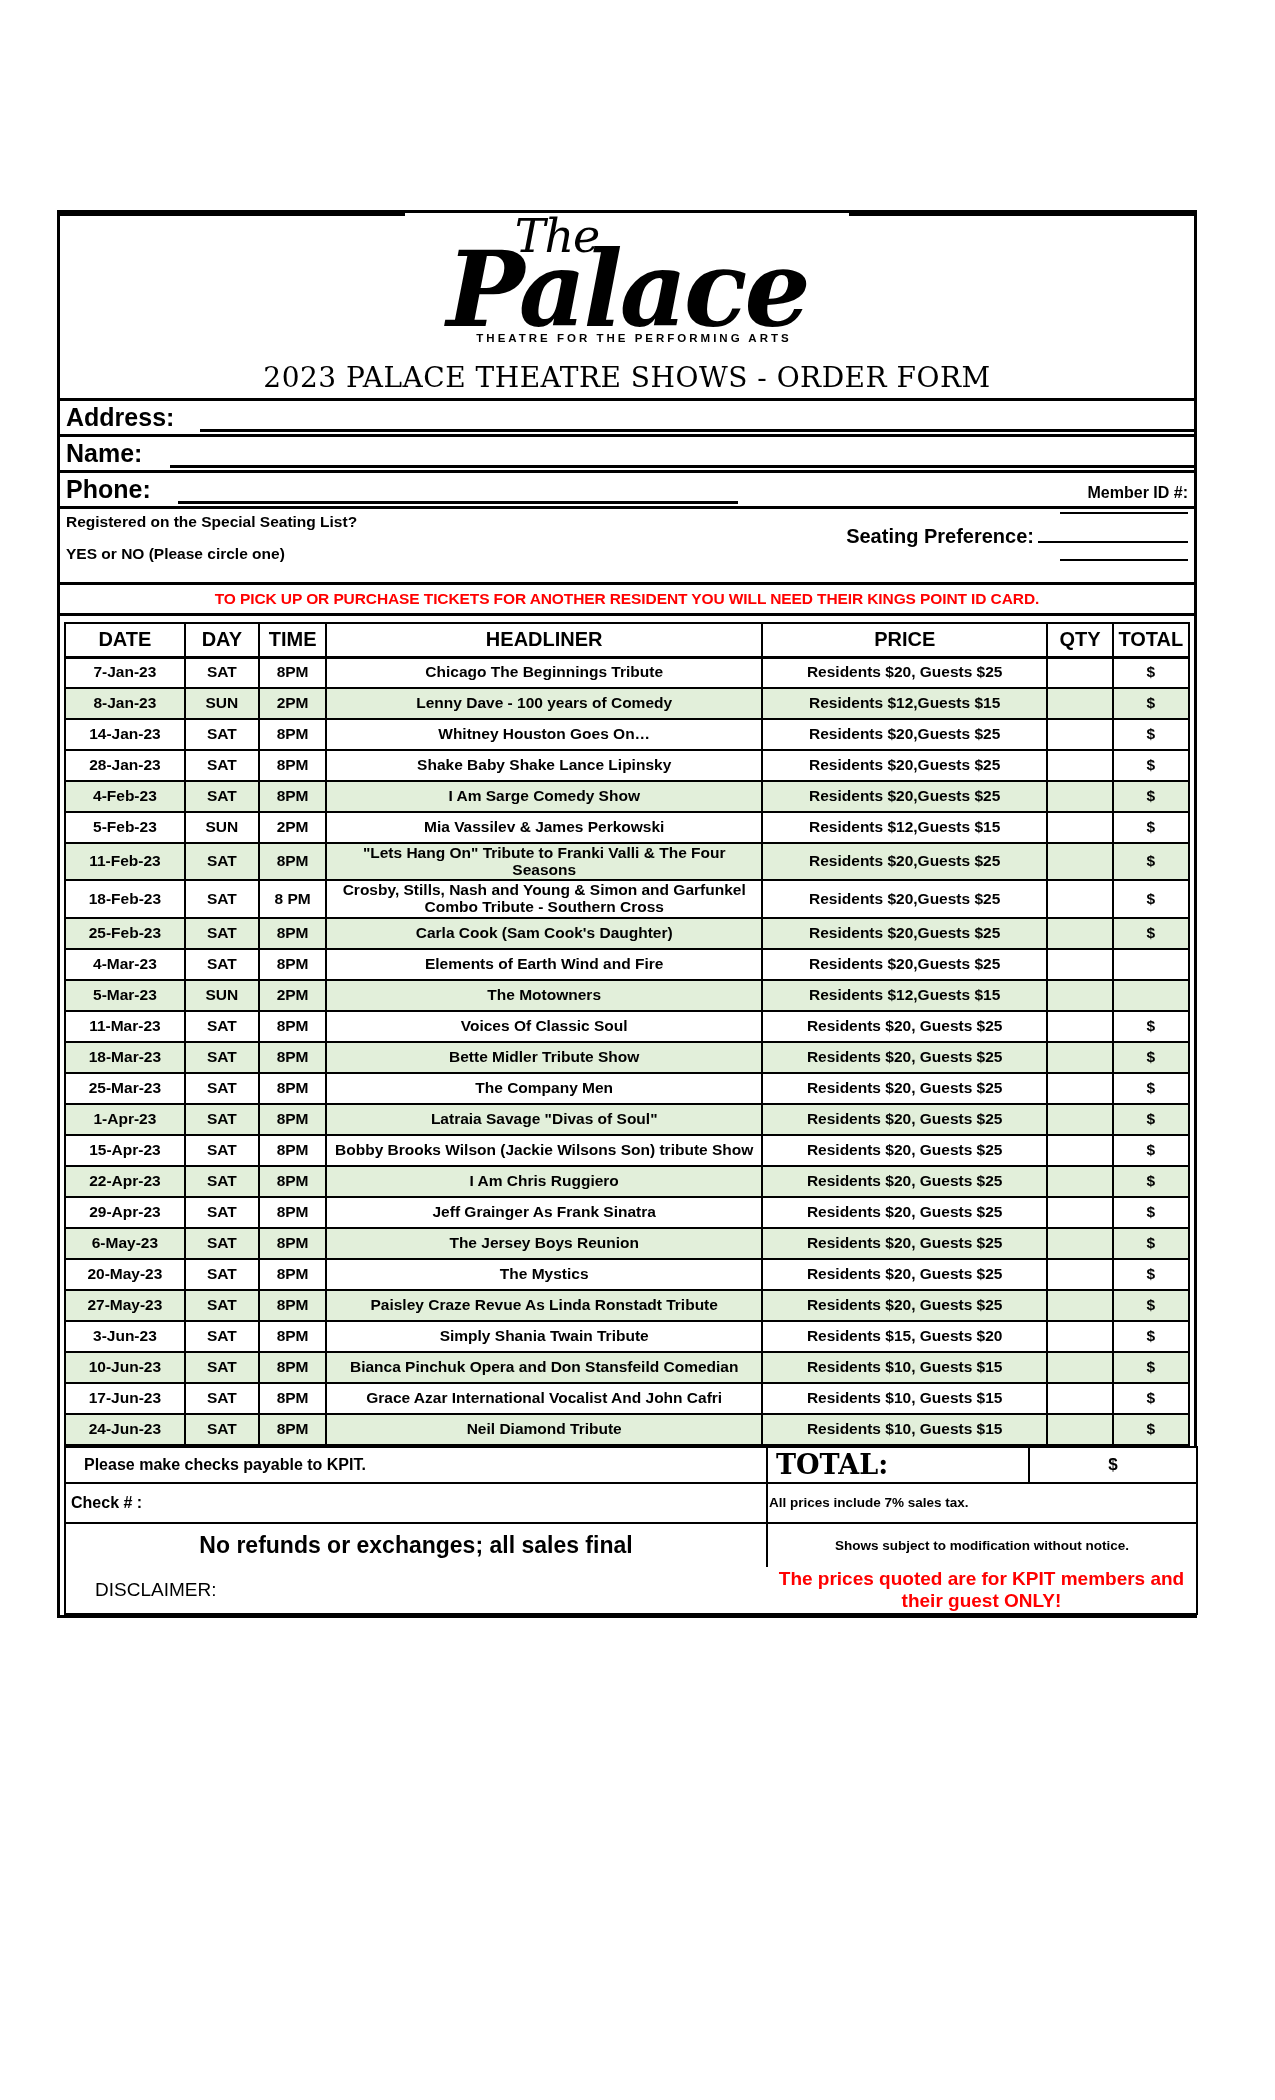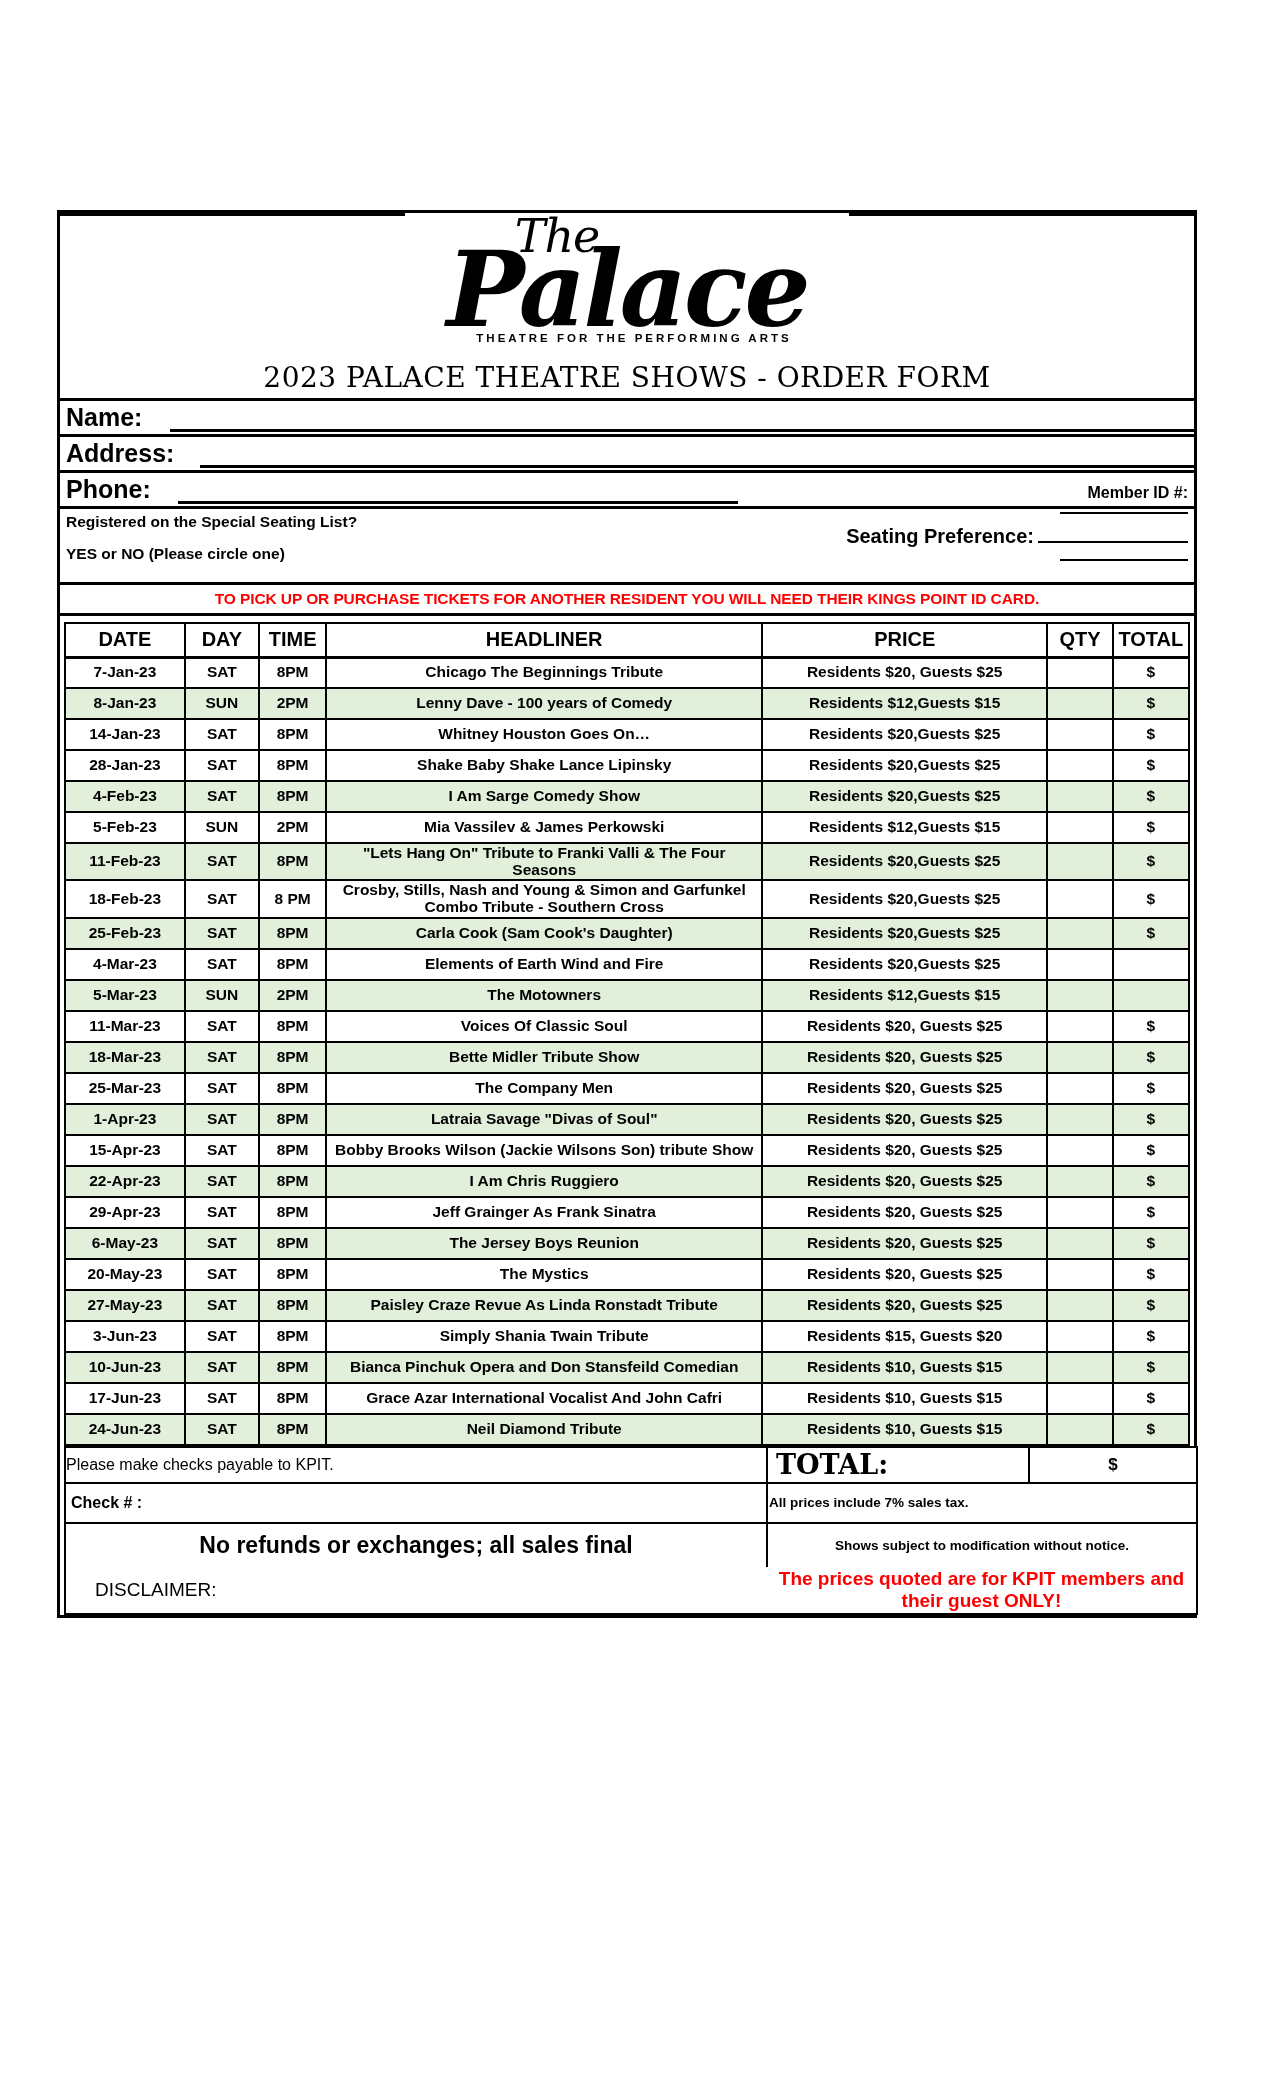--- a/index.html
+++ b/index.html
@@ -199,21 +199,21 @@
   .foot { padding: 0 4px 0 4px; }
   table.foot-tbl {
     width: 100%; border-collapse: collapse; table-layout: fixed;
   }
   table.foot-tbl td {
     border: 2px solid #000;
     color: #000;
     vertical-align: middle;
   }
   .f-checks {
-    font-size: 16px; font-weight: normal; padding-left: 0; height: 36px;
+    font-size: 16px; font-weight: bold; padding-left: 18px; height: 36px;
   }
   .f-total-lbl {
     font-family: "DejaVu Serif", serif;
     font-size: 27px; font-weight: bold;
     padding-left: 8px;
   }
   .f-total-val {
     font-size: 17px; font-weight: bold; text-align: center;
   }
   .f-checknum {
@@ -252,27 +252,27 @@
       <div class="logo-rule-right"></div>
       <div class="logo">
         <span class="the">The</span>
         <span class="palace">Palace</span>
         <span class="tagline">THEATRE FOR THE PERFORMING ARTS</span>
       </div>
       <div class="order-title">2023 PALACE THEATRE SHOWS - ORDER FORM</div>
     </div>
 
     <div class="field-row">
+      <span class="label">Address:</span>
+      <span class="underline-rule" style="left:140px; right:0px;"></span>
+    </div>
+
+    <div class="field-row">
       <span class="label">Name:</span>
       <span class="underline-rule" style="left:110px; right:0px;"></span>
-    </div>
-
-    <div class="field-row">
-      <span class="label">Address:</span>
-      <span class="underline-rule" style="left:140px; right:0px;"></span>
     </div>
 
     <div class="field-row">
       <span class="label">Phone:</span>
       <span class="underline-rule" style="left:118px; width:560px;"></span>
       <span style="position:absolute; right:6px; bottom:4px; font-size:16px; font-weight:bold;">Member ID #:</span>
     </div>
 
     <div class="misc-block">
       <div class="misc-left">

